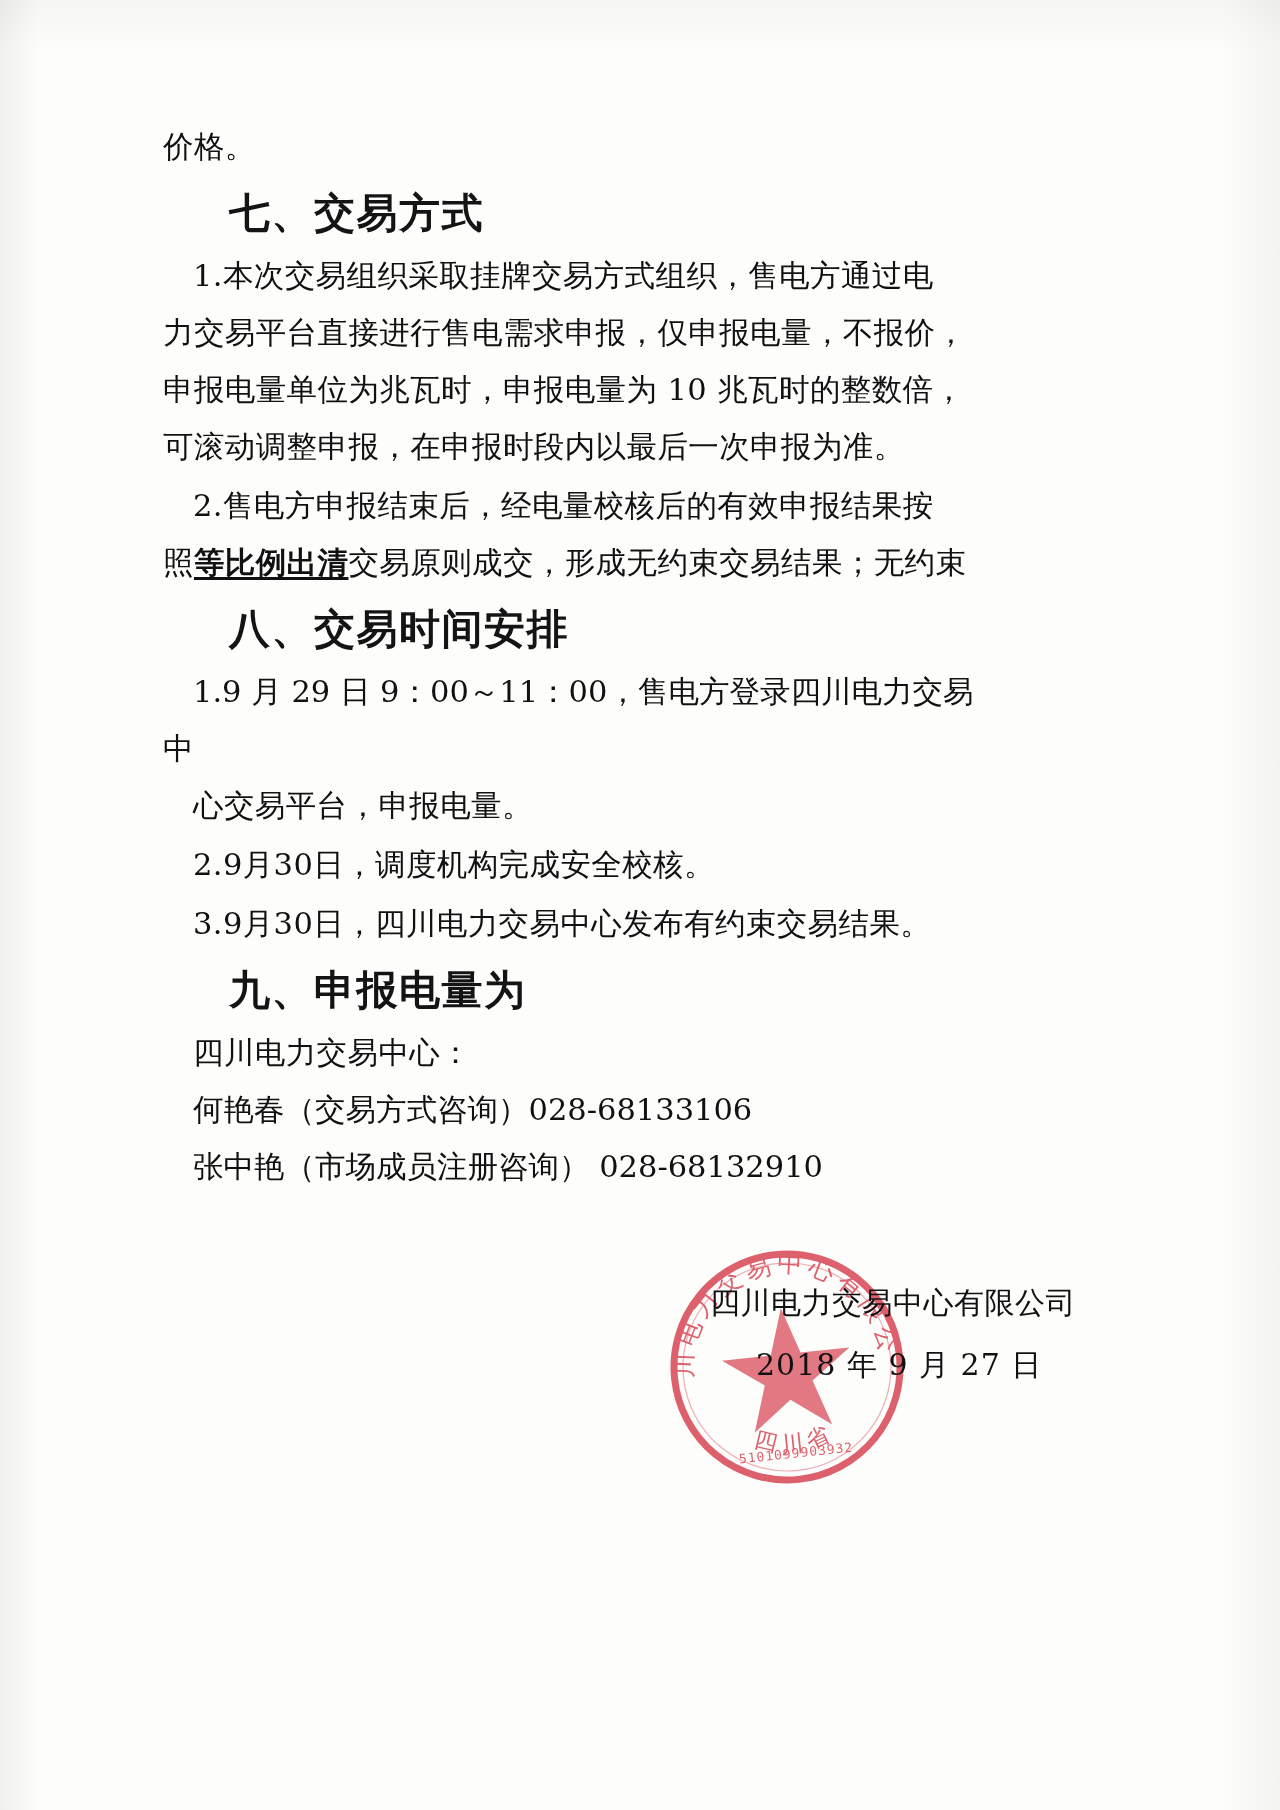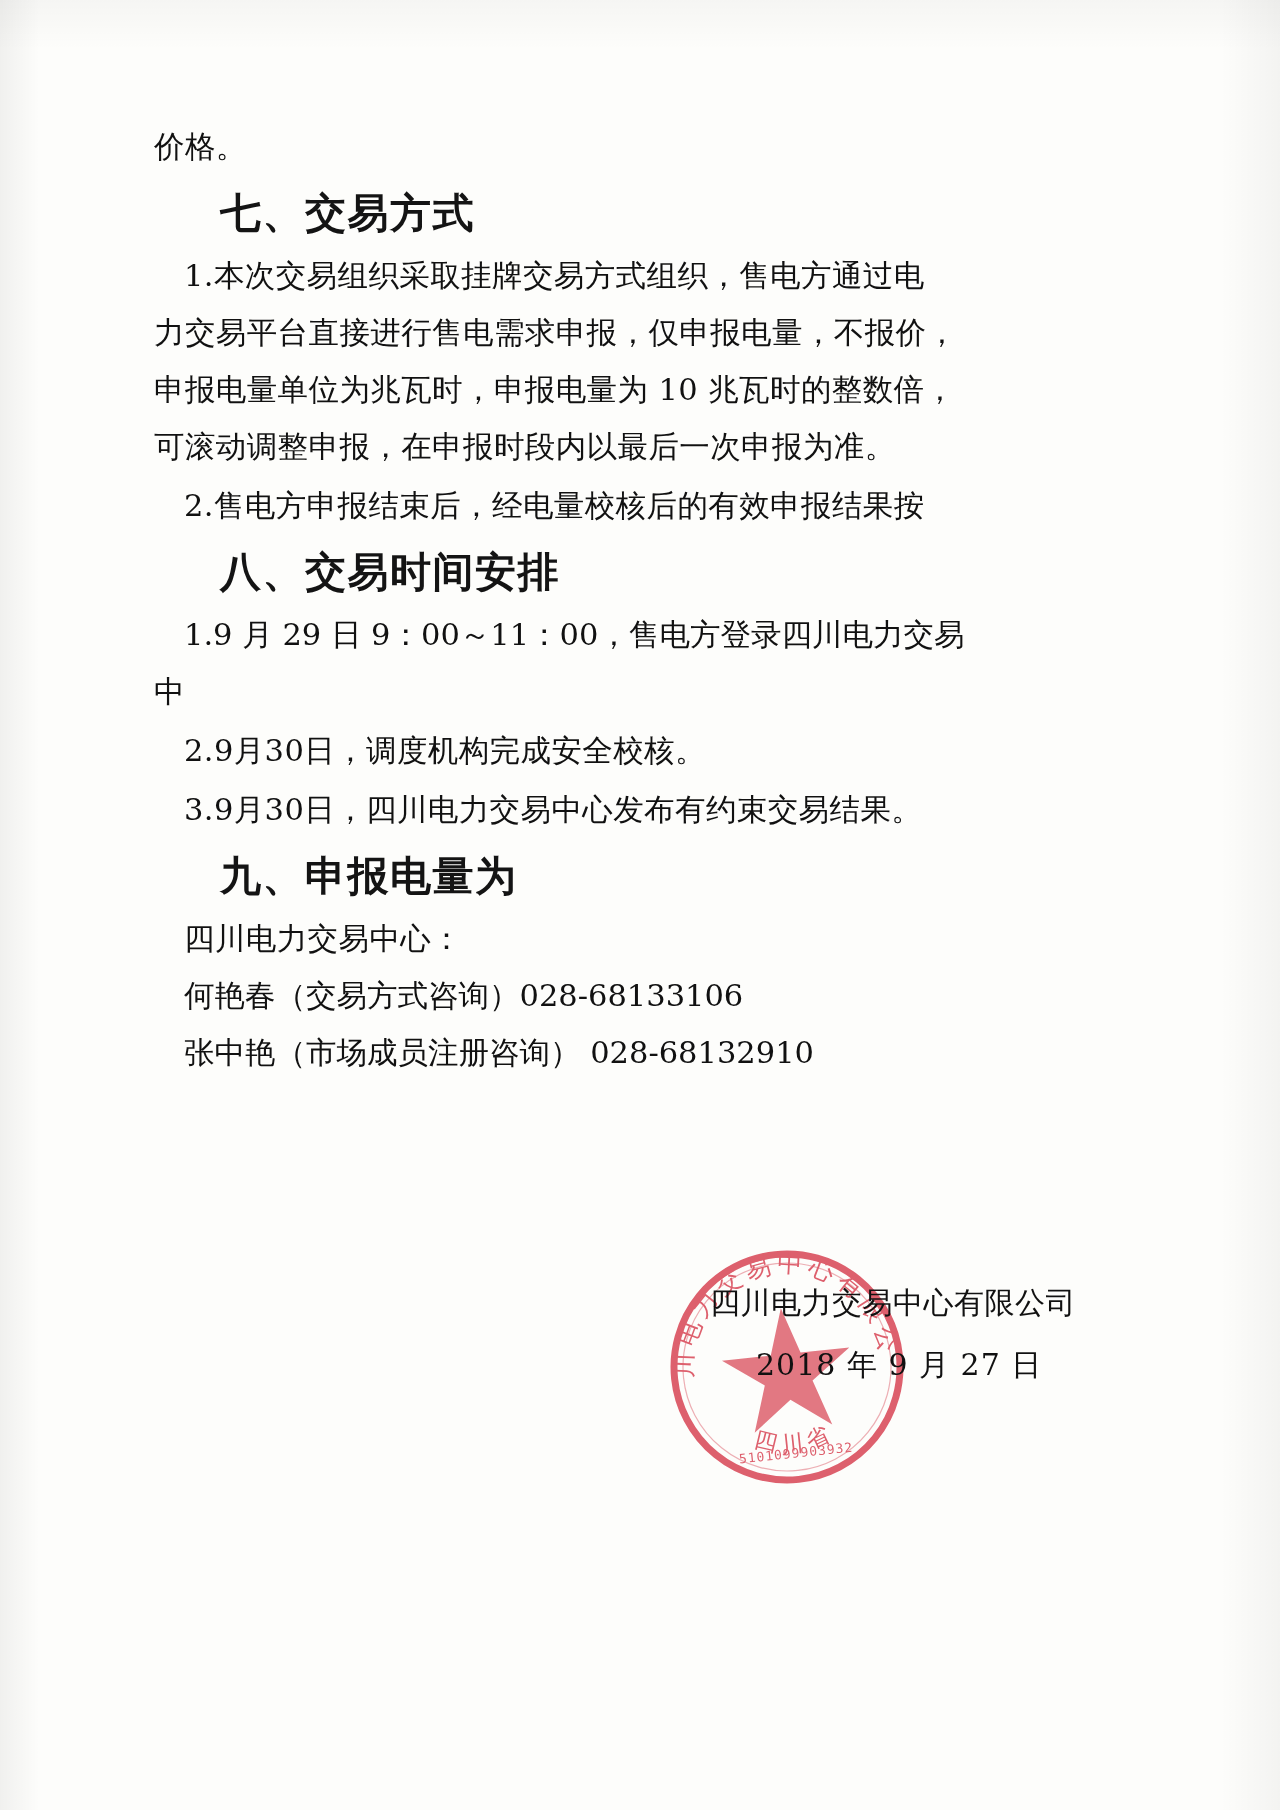--- a/index.html
+++ b/index.html
@@ -24,21 +24,21 @@
     position: absolute;
     inset: 0;
     background:
       linear-gradient(90deg, rgba(0,0,0,0.05) 0px, rgba(0,0,0,0.0) 40px),
       linear-gradient(270deg, rgba(0,0,0,0.04) 0px, rgba(0,0,0,0.0) 60px),
       linear-gradient(180deg, rgba(0,0,0,0.03) 0px, rgba(0,0,0,0.0) 50px);
     pointer-events: none;
   }
   .content {
     position: absolute;
-    left: 154px;
+    left: 163px;
     top: 118px;
     width: 812px;
   }
   .line {
     font-size: 30.5px;
     line-height: 57px;
     letter-spacing: 0.4px;
     white-space: pre-wrap;
     color: #111;
   }
@@ -119,27 +119,29 @@
 
     <div class="heading">七、交易方式</div>
     <div class="block">
       <div class="line indent-small">1.本次交易组织采取挂牌交易方式组织，售电方通过电</div>
       <div class="line">力交易平台直接进行售电需求申报，仅申报电量，不报价，</div>
       <div class="line">申报电量单位为兆瓦时，申报电量为 10 兆瓦时的整数倍，</div>
       <div class="line">可滚动调整申报，在申报时段内以最后一次申报为准。</div>
     </div>
     <div class="block">
       <div class="line indent-small">2.售电方申报结束后，经电量校核后的有效申报结果按</div>
+      <div class="line"><span>照</span><span class="u-bold">等比例出清</span><span>交易原则成交，形成无约束交易结果；无约束</span></div>
     </div>
 
     <div class="spacer-6"></div>
 
     <div class="heading">八、交易时间安排</div>
     <div class="block">
       <div class="line indent-small tight">1.9 月 29 日 9：00～11：00，售电方登录四川电力交易中</div>
+      <div class="line indent-small">心交易平台，申报电量。</div>
     </div>
     <div class="block">
       <div class="line indent-small">2.9月30日，调度机构完成安全校核。</div>
     </div>
     <div class="block">
       <div class="line indent-small">3.9月30日，四川电力交易中心发布有约束交易结果。</div>
     </div>
 
     <div class="spacer-6"></div>
 

